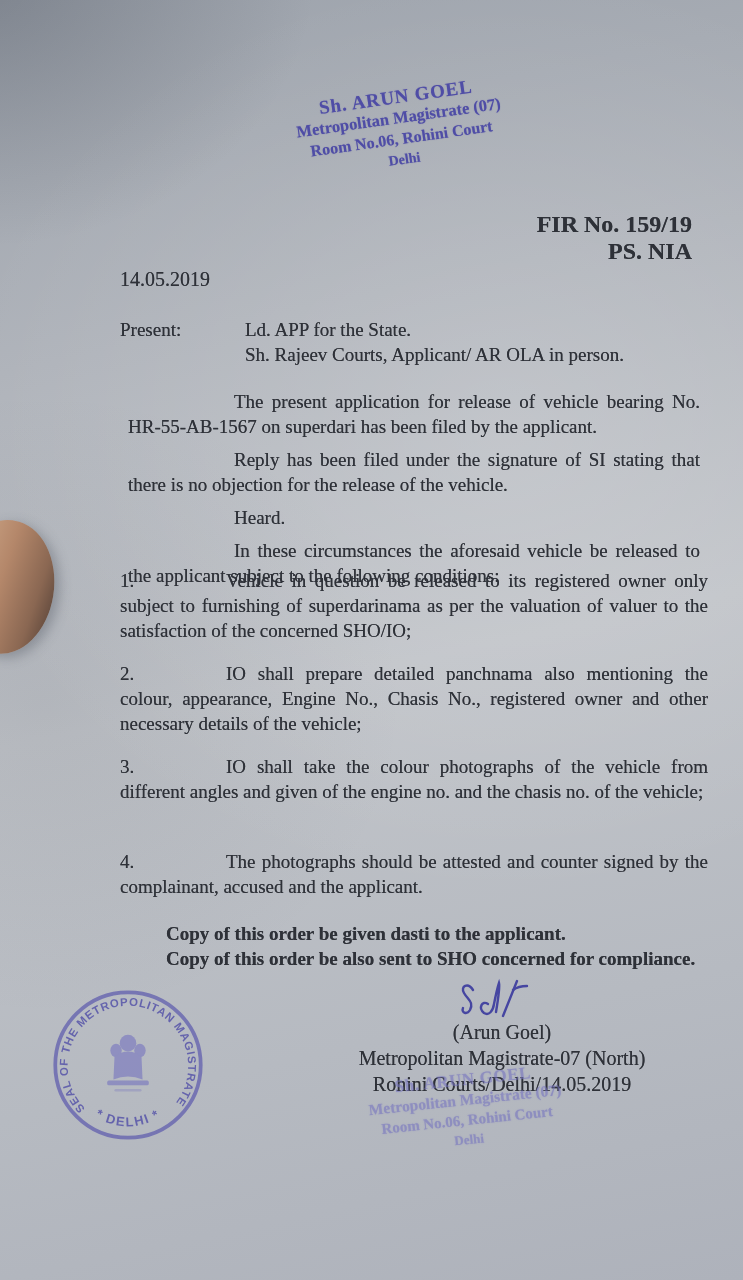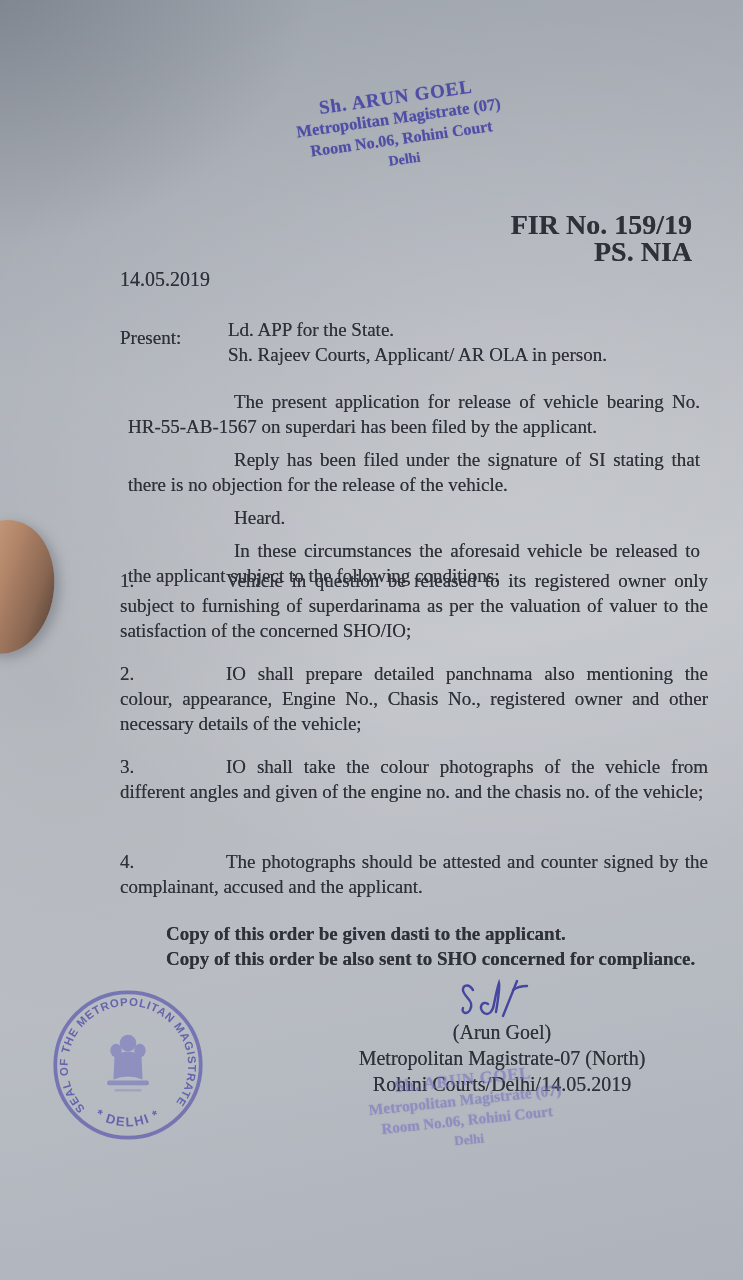--- a/index.html
+++ b/index.html
@@ -11,25 +11,25 @@
       radial-gradient(900px 750px at 68% 34%, rgba(255,255,255,.17), rgba(255,255,255,0) 62%),
       radial-gradient(600px 520px at 6% 55%, rgba(70,76,88,.10), rgba(70,76,88,0) 60%),
       linear-gradient(168deg, #9da3ac 0%, #afb3ba 26%, #c0c3c8 52%, #b6bac1 78%, #aeb2bb 100%);
   }
   
   .doc { position:absolute; left:120px; top:205px; width:588px;
          font-size:19px; line-height:25px;
          text-shadow:0 0 .6px rgba(46,49,56,.75); }
   .doc .blk { position:absolute; left:0; width:588px; margin:0; }
   .fir-block { top:6px; text-align:right; padding-right:16px; box-sizing:border-box;
-               font-weight:700; font-size:28px; line-height:27px; }
+               font-weight:700; font-size:24px; line-height:27px; }
   .date-line { top:62px; font-weight:400; font-size:20px; }
   .present-row { top:112px; display:flex; }
-  .present-label { width:108px; flex:none;margin-top:8px; }
-  .present-lines .pl { display:block; }
+  .present-label { width:108px; flex:none; }
+  .present-lines .pl { display:block;margin-left:17px; }
   .paras { top:176px; }
   .paras p { margin:8px; text-align:justify; text-indent:106px; }
   .cond { text-align:justify; }
   .cond .num { display:inline-block; width:106px; text-indent:0; }
   .c1 { top:363px; } .c2 { top:456px; } .c3 { top:549px; } .c4 { top:644px; }
   .copy-block { top:716px; padding-left:46px; box-sizing:border-box; }
   .copy-block div { margin:0;font-weight:bold; }
   
   .sig-area { top:770px; text-align:center; padding-left:176px; box-sizing:border-box;
               font-size:20px; line-height:26px; }

